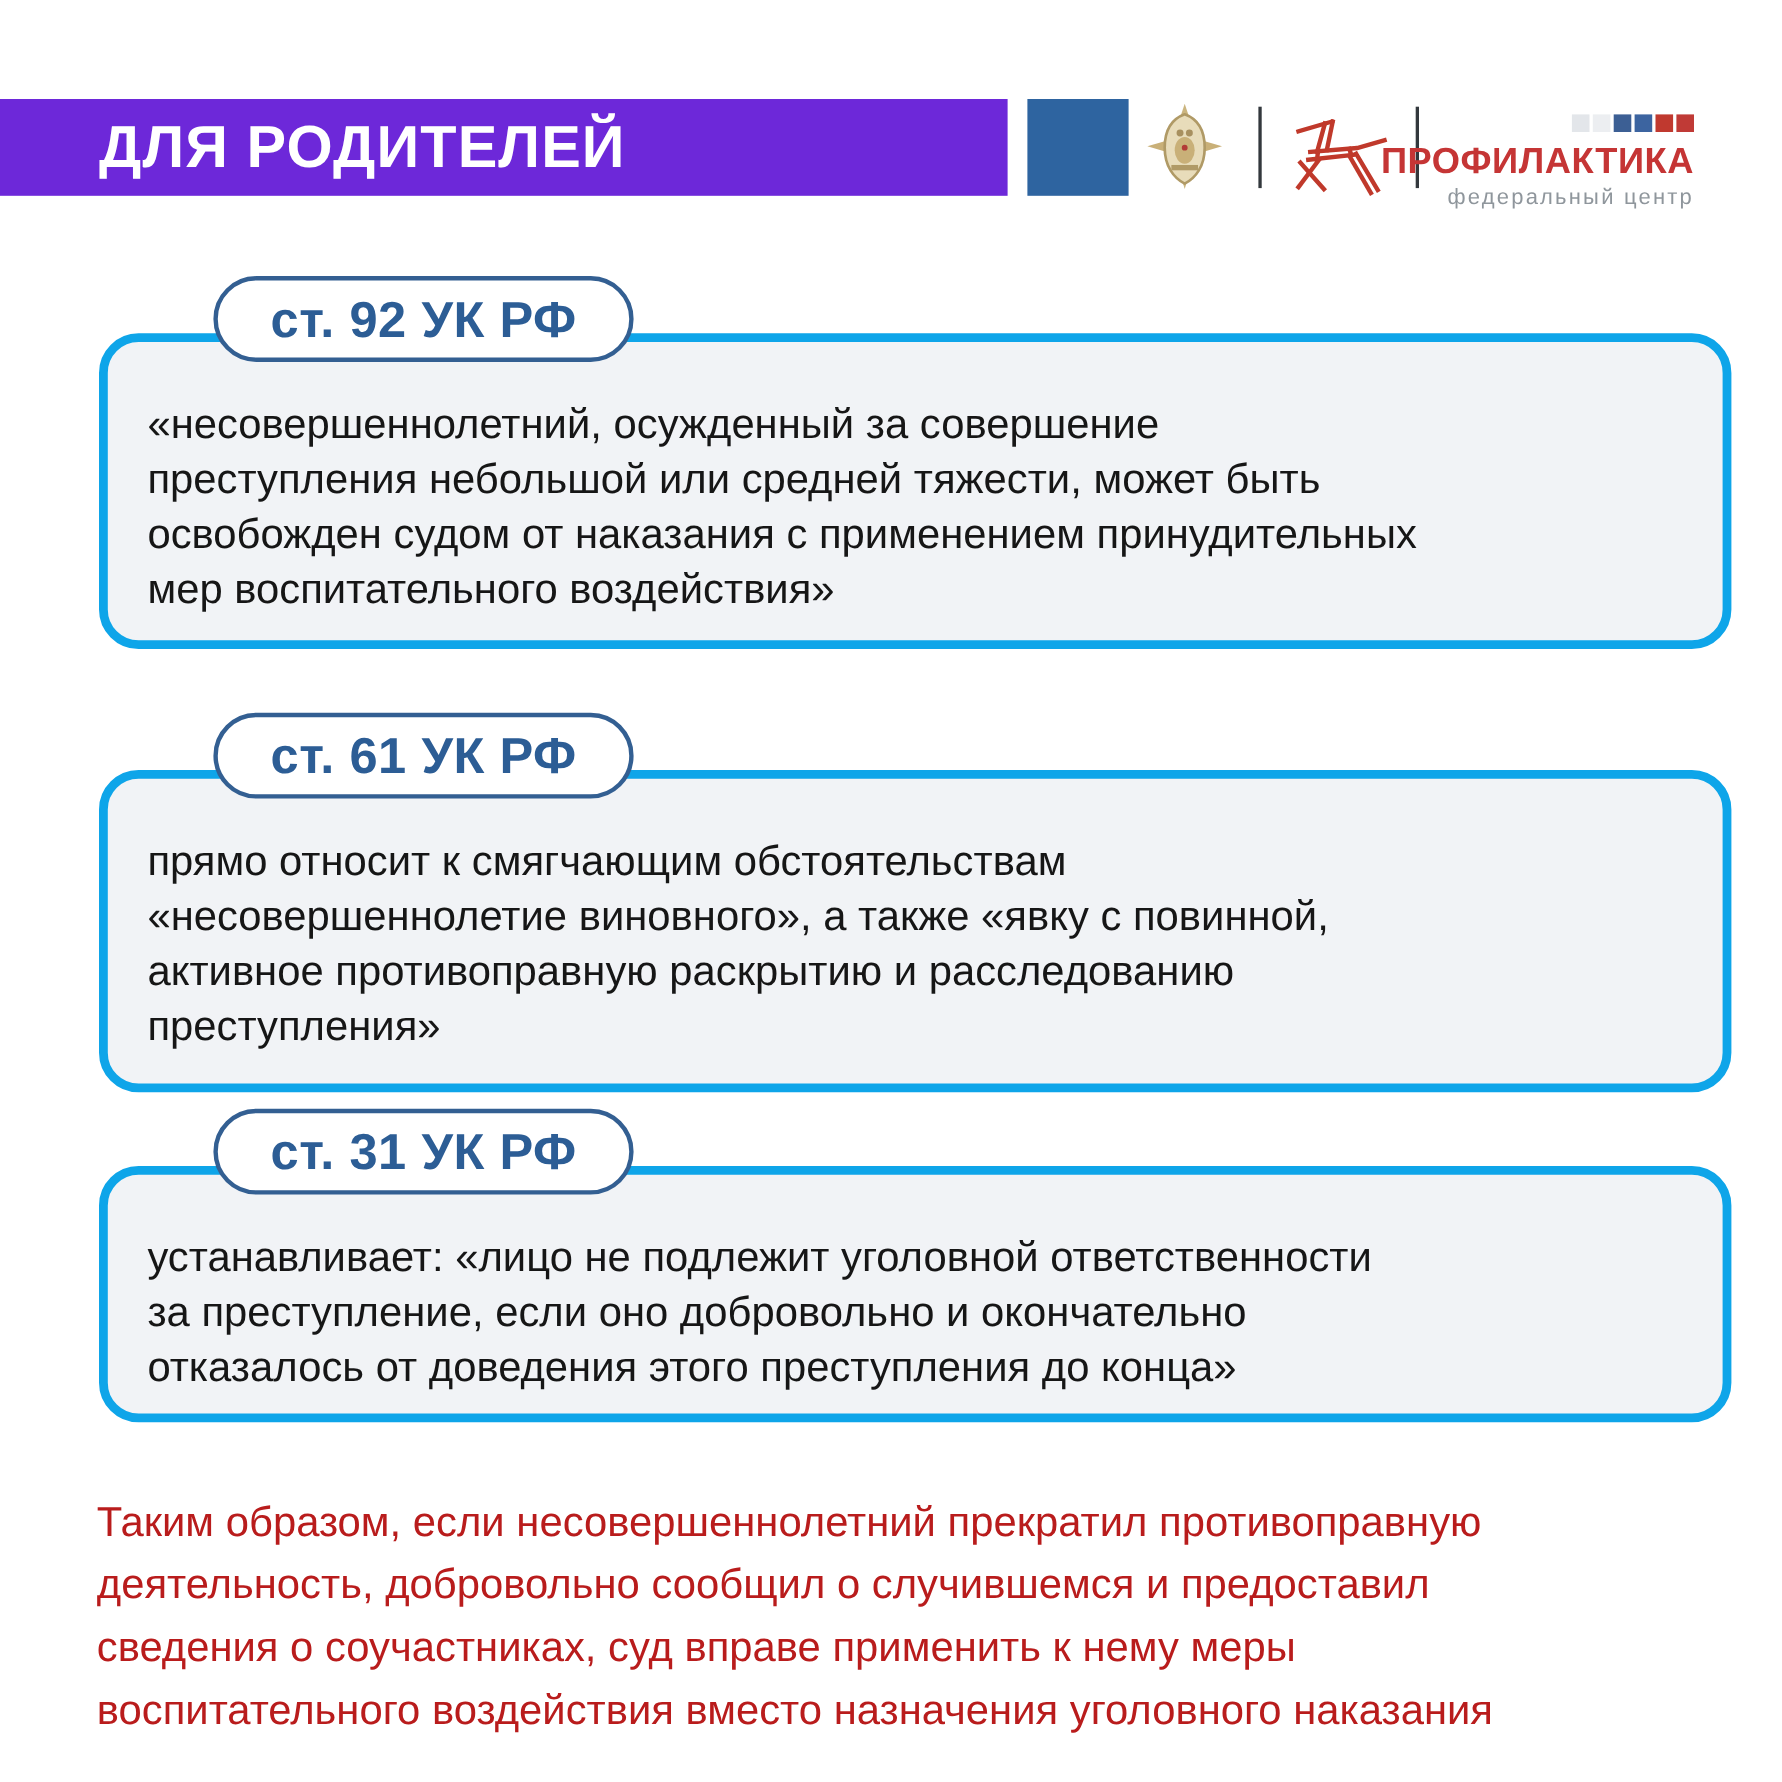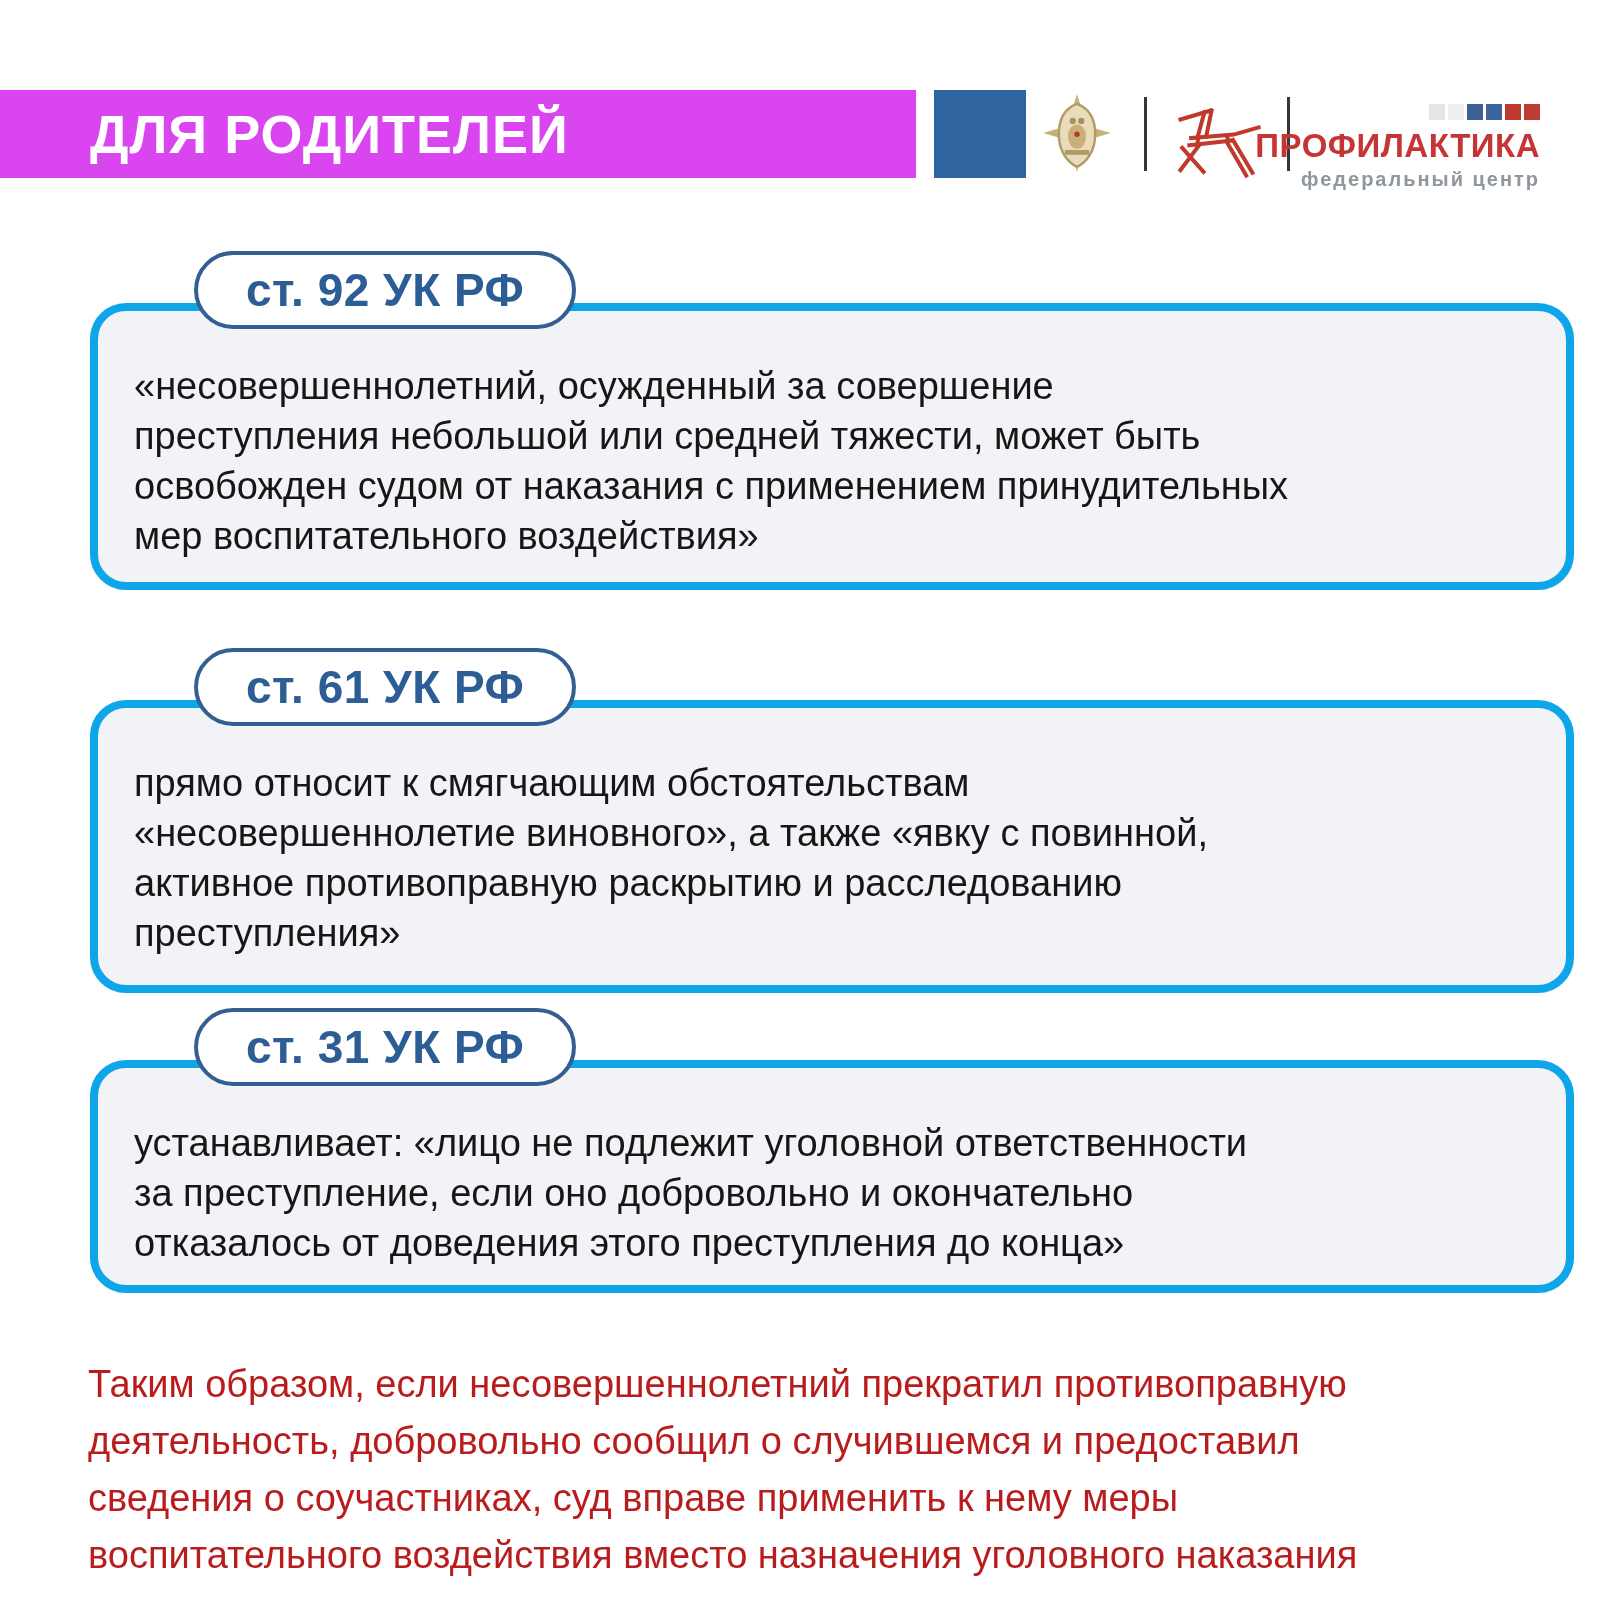--- a/index.html
+++ b/index.html
@@ -11,21 +11,21 @@
     background: #ffffff;
     font-family: "Liberation Sans", sans-serif;
     overflow: hidden;
   }
 
   
   .topbar {
     position: absolute;
     left: 0; top: 90px;
     width: 916px; height: 88px;
-    background: #d946ef;
+    background: #6d28d9;
     display: flex; align-items: center;
   }
   .topbar-title {
     color: #ffffff;
     font-size: 54px;
     font-weight: 800;
     letter-spacing: 1px;
     padding-left: 90px;
     white-space: nowrap;
   }
@@ -59,21 +59,20 @@
     color: #c53535;
     letter-spacing: 0.5px;
     white-space: nowrap;
   }
   .brand-subtitle {
     margin-top: 3px;
     font-size: 20px;
     color: #8f969c;
     letter-spacing: 2px;
     white-space: nowrap;
-    font-weight: bold;
   }
 
   
   .card {
     position: absolute;
     left: 90px;
     width: 1484px;
     background: #f1f3f6;
     border: 8px solid #0ea5e9;
     border-radius: 36px;

